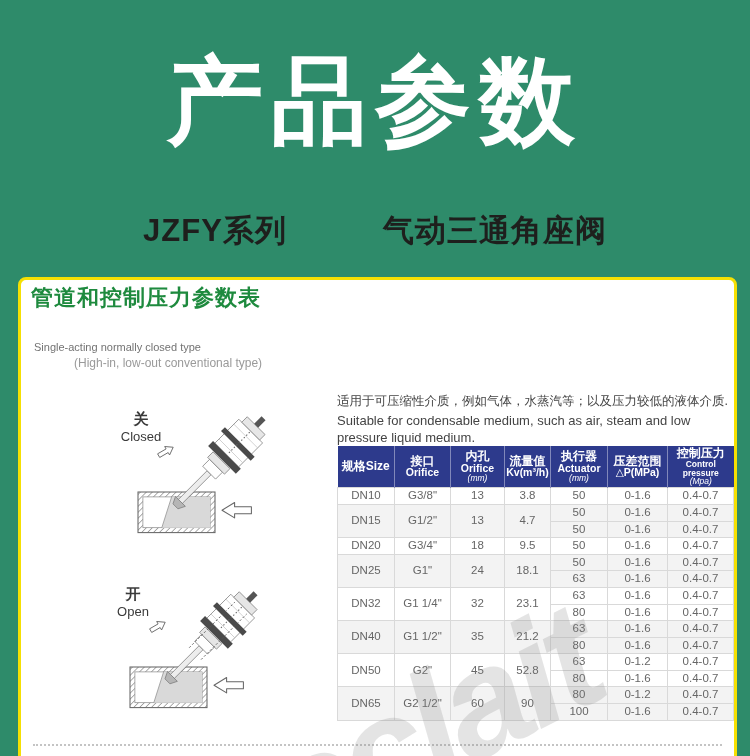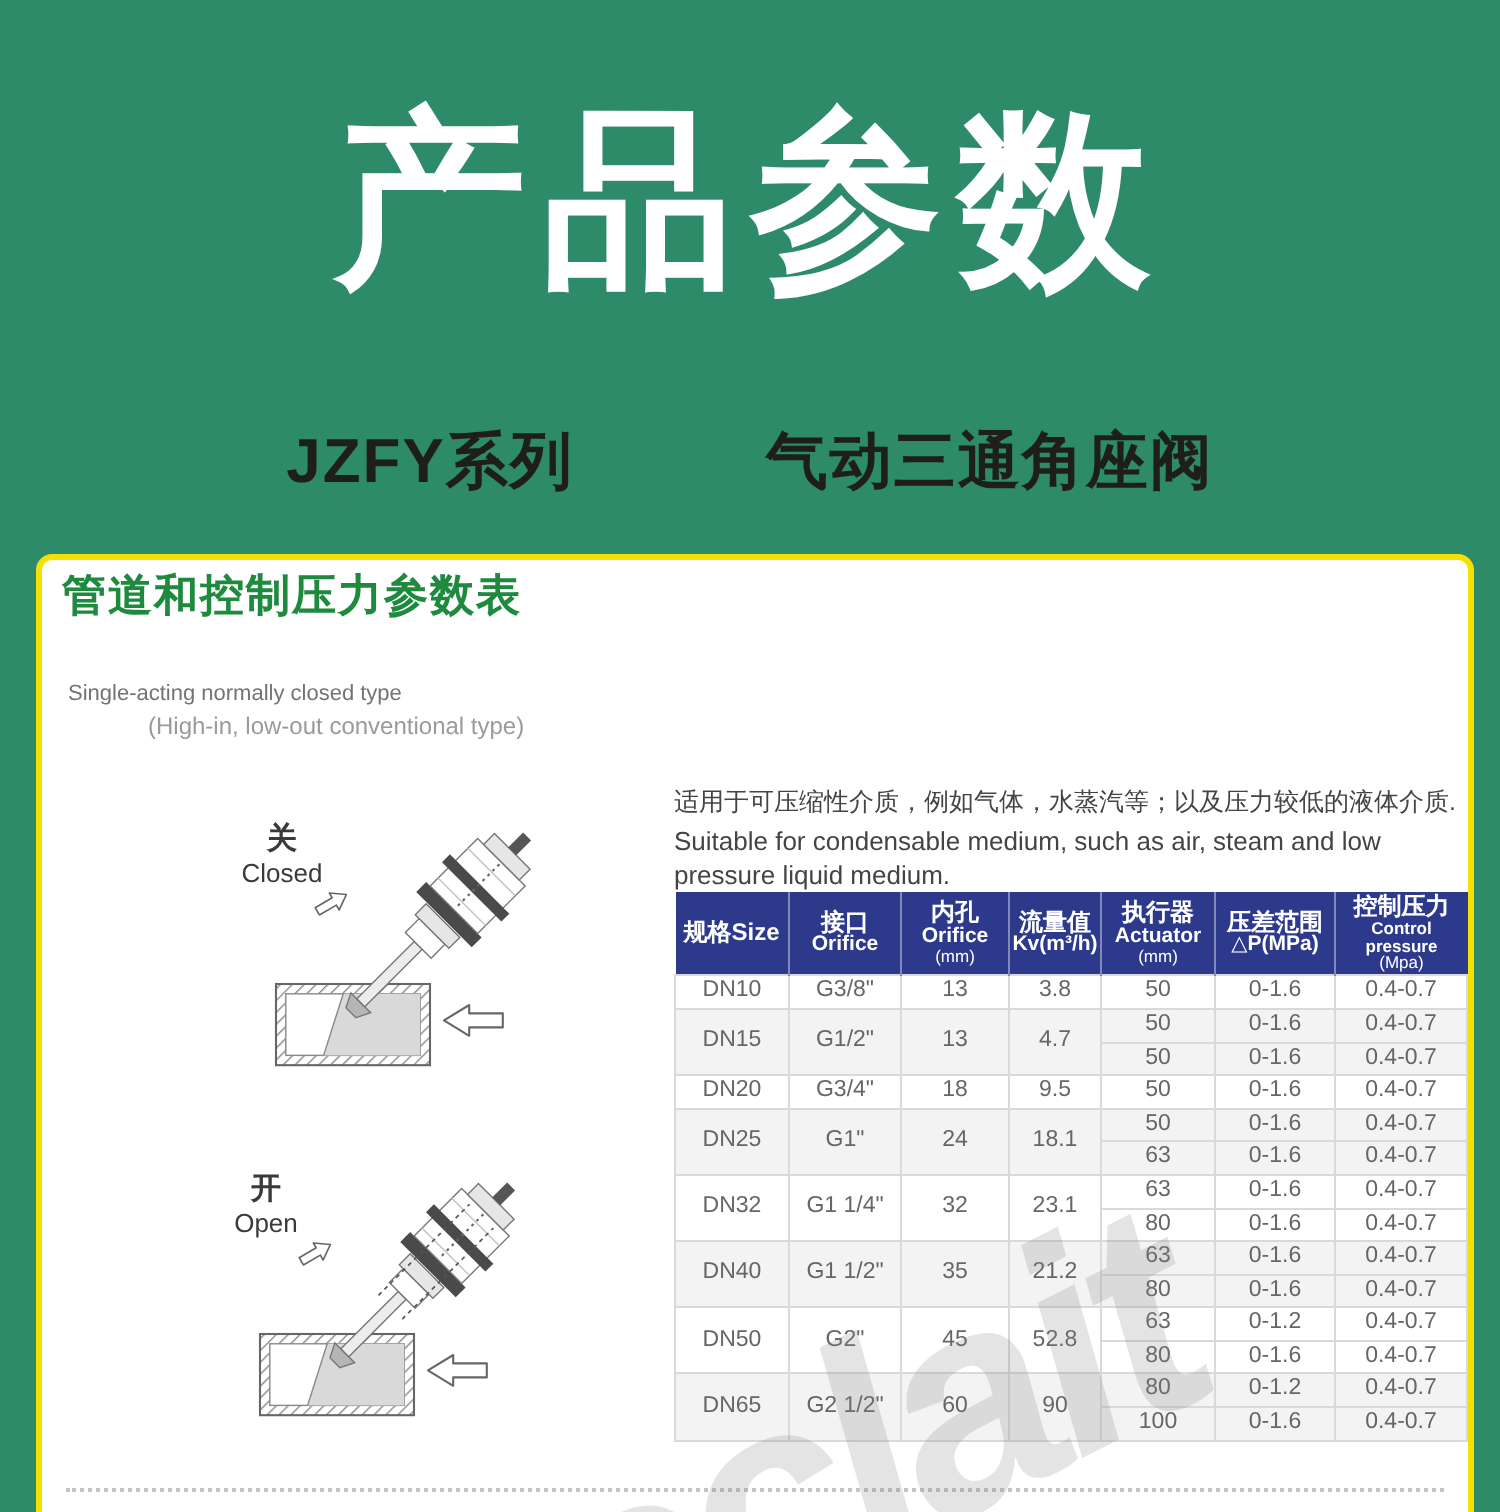--- a/index.html
+++ b/index.html
@@ -81,21 +81,21 @@
     font-weight:bold;
     vertical-align:middle;
     height:34px;
     padding:1px 0;
     border-left:1px solid rgba(255,255,255,.4);
     line-height:1.05;
   }
   .spec-table th:first-child { border-left:none;margin-left:24px; }
   .th-cn  { font-size:12px; display:block; }
   .th-en  { font-size:10.5px; font-weight:bold; display:block; }
-  .th-sub { font-size:8.5px; font-weight:normal; display:block; }
+  .th-sub { font-size:8.5px; font-weight:normal; display:block;font-style:italic; }
   .spec-table th:last-child .th-en { font-size:8.5px; }
   .spec-table td {
     border:1px solid #d9d9d9;
     text-align:center;
     vertical-align:middle;
     color:#666;
     font-size:11.5px;
     height:15.6px;
     line-height:15.6px;
     padding:0;

